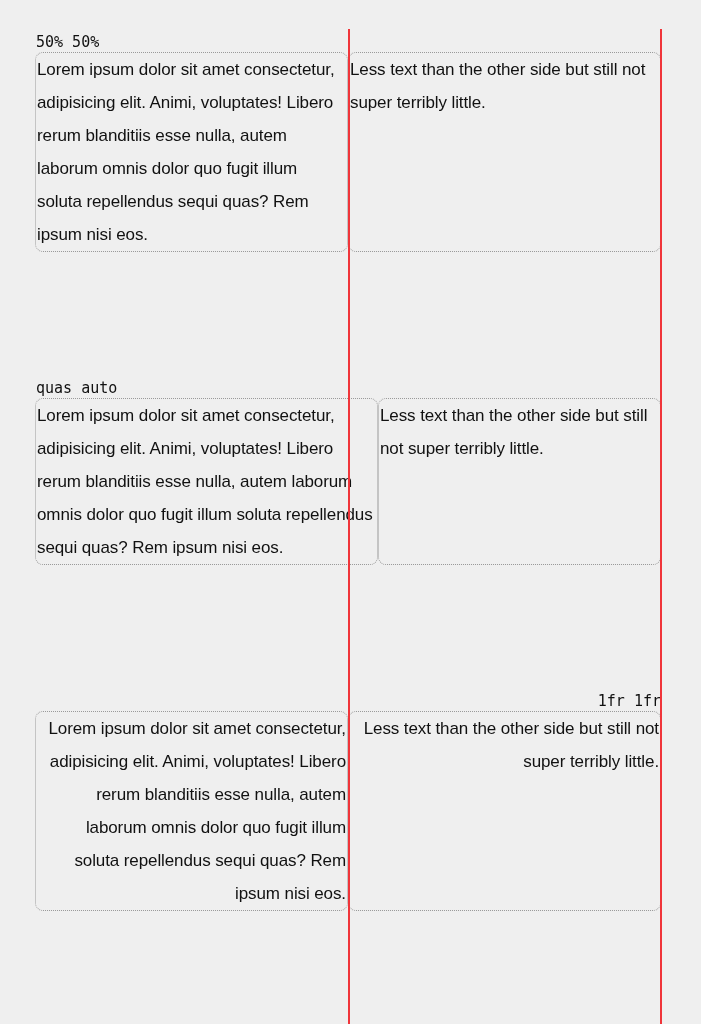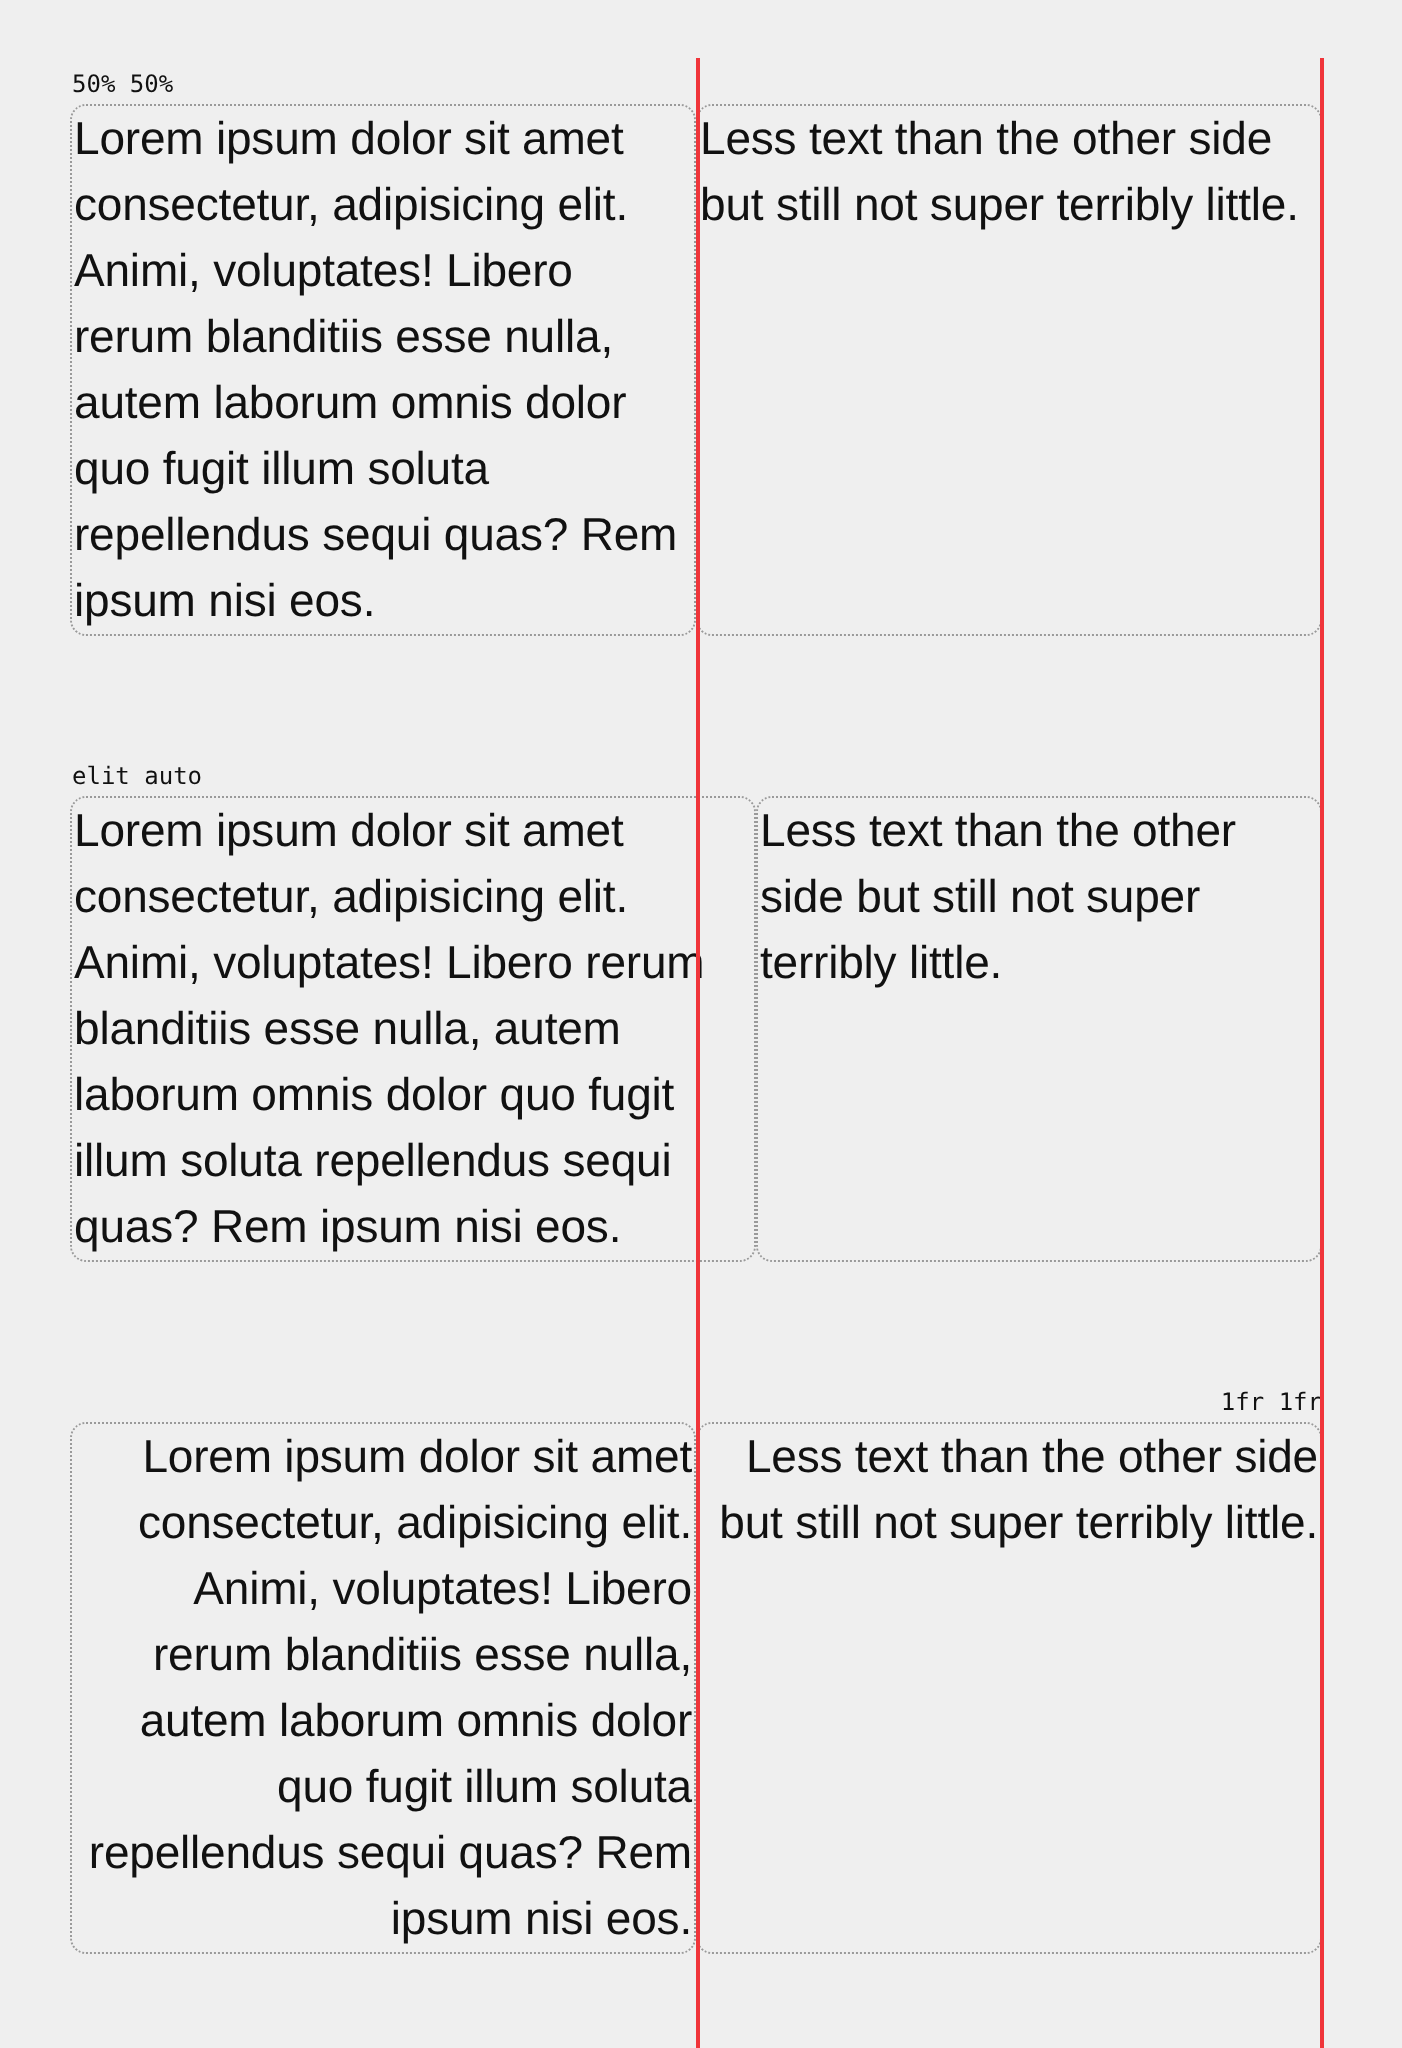--- a/index.html
+++ b/index.html
@@ -1,41 +1,41 @@
 <!DOCTYPE html>
 <html><head>
 <meta charset="utf-8">
 <style>
   html,body{margin:0;padding:0;}
   body{background:#efefef;width:701px;height:1024px;position:relative;overflow:hidden;font-family:"Liberation Sans",sans-serif;color:#111;}
   .guide{position:absolute;top:29px;bottom:0;width:2px;background:#f0353a;z-index:2;}
   .section{position:absolute;left:35px;width:626px;}
-  .label{font-family:"DejaVu Sans Mono",monospace;font-size:12px;height:20px;line-height:20px;margin-left:1px;color:#111;}
+  .label{font-family:"DejaVu Sans Mono",monospace;font-size:15px;height:20px;line-height:20px;margin-left:1px;color:#111;}
   .grid{display:grid;}
-  .cell{border:1px dotted #9a9a9a;border-radius:8px;font-size:23px;line-height:33px;padding:0 1px;box-sizing:border-box;letter-spacing:-0.1px;}
+  .cell{border:1px dotted #9a9a9a;border-radius:8px;font-size:17px;line-height:33px;padding:0 1px;box-sizing:border-box;letter-spacing:-0.1px;}
   .g1{grid-template-columns:50% 50%;}
   .g2{grid-template-columns:auto auto;}
   .g3{grid-template-columns:1fr 1fr;}
 </style>
 </head>
 <body>
 
 <div class="guide" style="left:348px;"></div>
 <div class="guide" style="left:660px;"></div>
 
 <div class="section" style="top:32px;">
   <div class="label">50% 50%</div>
   <div class="grid g1">
     <div class="cell">Lorem ipsum dolor sit amet consectetur, adipisicing elit. Animi, voluptates! Libero rerum blanditiis esse nulla, autem laborum omnis dolor quo fugit illum soluta repellendus sequi quas? Rem ipsum nisi eos.</div>
     <div class="cell">Less text than the other side but still not super terribly little.</div>
   </div>
 </div>
 
 <div class="section" style="top:378px;">
-  <div class="label">elit auto</div>
+  <div class="label">quas auto</div>
   <div class="grid g2">
     <div class="cell" style="width:343px;">Lorem ipsum dolor sit amet consectetur, adipisicing elit. Animi, voluptates! Libero rerum blanditiis esse nulla, autem laborum omnis dolor quo fugit illum soluta repellendus sequi quas? Rem ipsum nisi eos.</div>
     <div class="cell">Less text than the other side but still not super terribly little.</div>
   </div>
 </div>
 
 <div class="section" style="top:691px;text-align:right;">
   <div class="label">1fr 1fr</div>
   <div class="grid g3">
     <div class="cell">Lorem ipsum dolor sit amet consectetur, adipisicing elit. Animi, voluptates! Libero rerum blanditiis esse nulla, autem laborum omnis dolor quo fugit illum soluta repellendus sequi quas? Rem ipsum nisi eos.</div>

